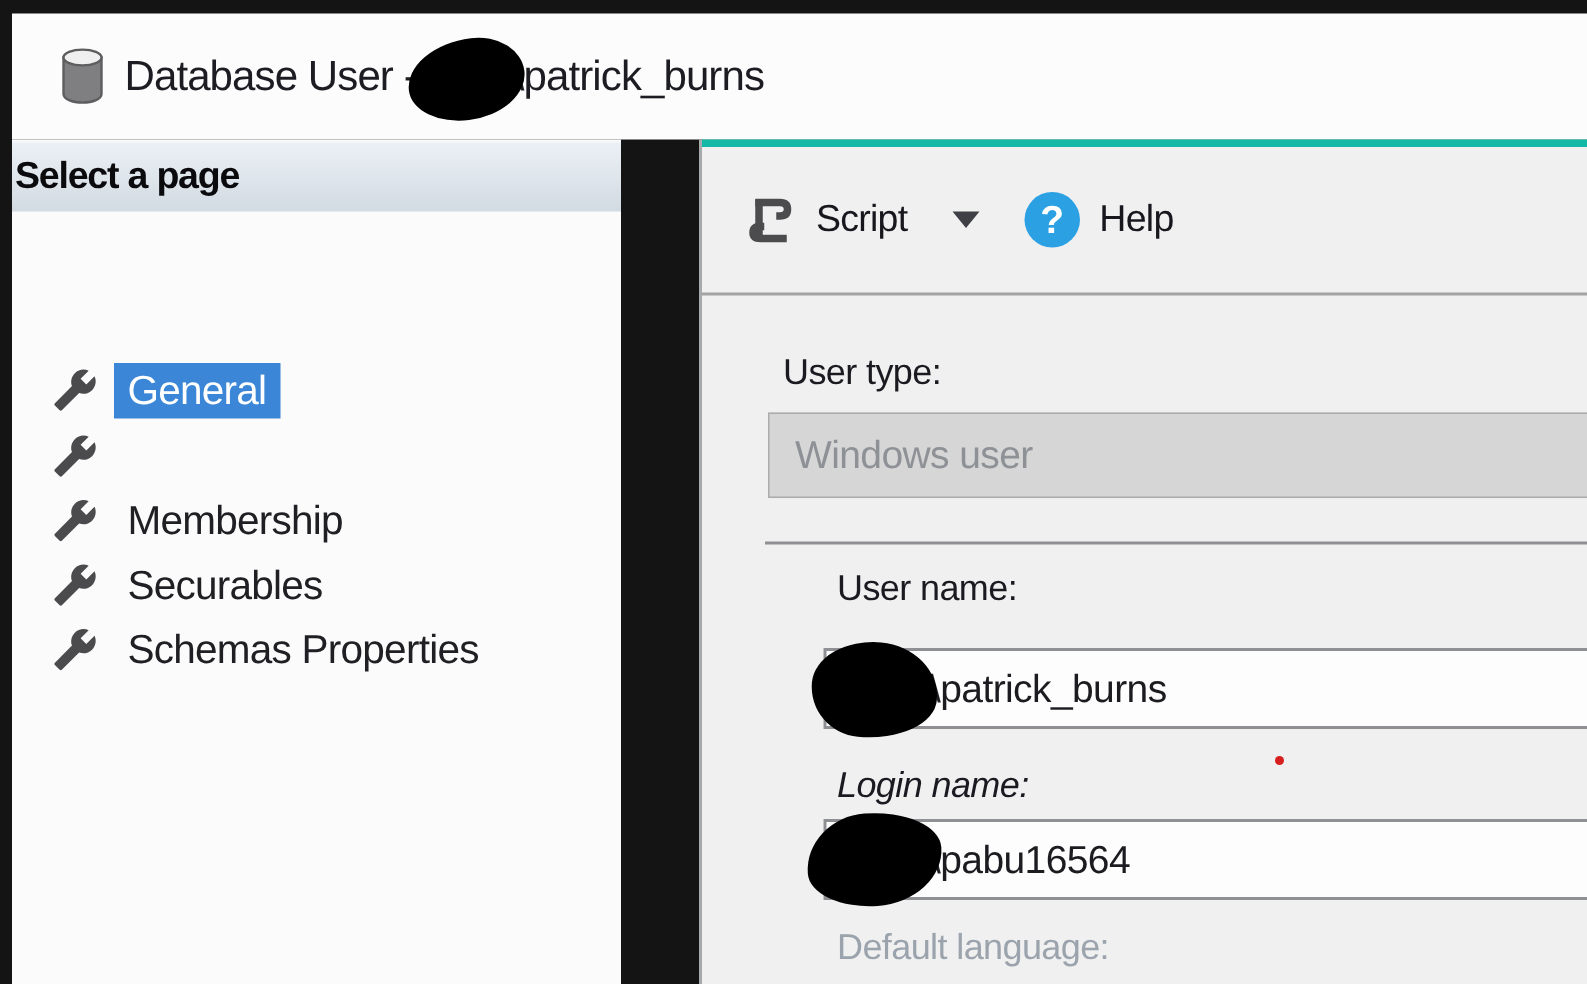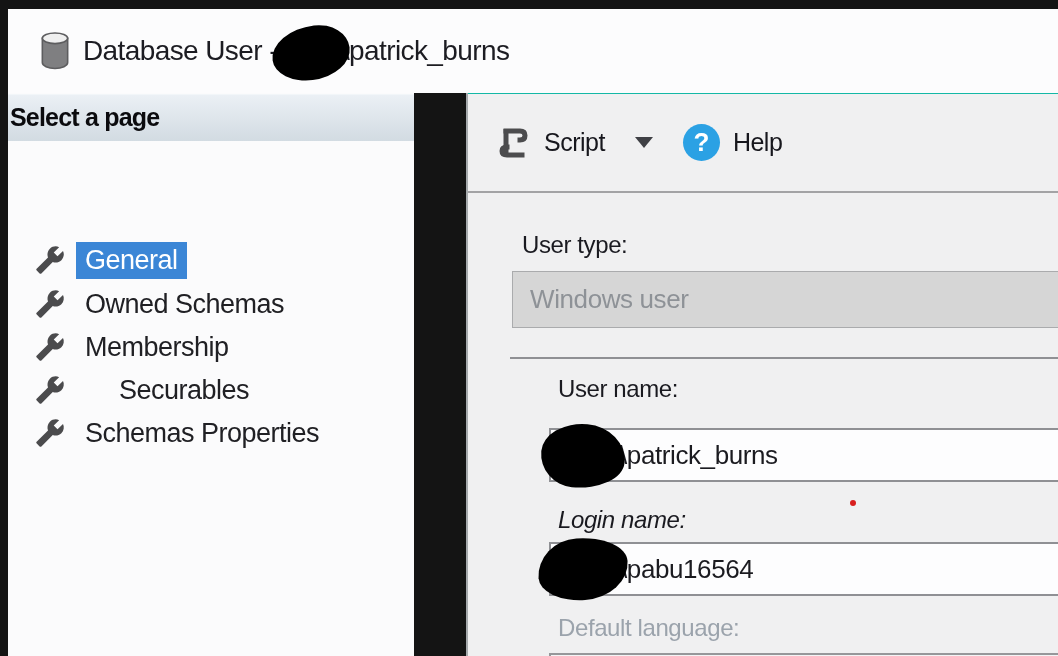--- a/index.html
+++ b/index.html
@@ -35,21 +35,21 @@
   }
   .side-item { position:absolute; left:0; height:42px; display:flex; align-items:center; padding-left:27px; width:100%; cursor:default; }
   .side-item .wrench { width:30px; height:30px; flex:0 0 auto; transform:scaleX(-1); }
   .side-item .lbl { margin-left:11px; padding:3px 9px; font-size:27px; letter-spacing:-0.5px; color:#202024; white-space:nowrap; }
   .side-item.selected .lbl { background:#3b86d6; color:#ffffff; }
 
   
   .vdivider { position:absolute; left:466px; top:93px; width:2px; bottom:0; background:#a6aaad; }
 
   
-  .panel { position:absolute; left:468px; top:93px; right:0; bottom:0; background:#f0f0f1; border-top:1px solid #14b8a6; overflow:hidden; }
+  .panel { position:absolute; left:468px; top:93px; right:0; bottom:0; background:#f0f0f1; border-top:5px solid #14b8a6; overflow:hidden; }
 
   .toolbar { position:absolute; left:0; top:0; right:0; height:99px; border-bottom:2px solid #a3a3a5; display:flex; align-items:center; padding-left:28px; }
   .script-icon { width:34px; height:40px; }
   .tb-label { font-size:25px; color:#17171d; letter-spacing:-0.5px; }
   .script-label { margin-left:14px; }
   .caret { margin-left:30px; width:0; height:0; border-left:9px solid transparent; border-right:9px solid transparent; border-top:11px solid #3f4045; }
   .help-icon { margin-left:30px; width:37px; height:37px; border-radius:50%; background:#2ba1e4; color:#fff; font-size:26px; font-weight:bold; display:flex; align-items:center; justify-content:center; }
   .help-label { margin-left:13px; }
 
   .form-label { position:absolute; font-size:24px; color:#1a1a20; letter-spacing:-0.4px; white-space:nowrap;text-align:right; }
@@ -94,31 +94,30 @@
       <svg class="wrench" viewBox="0 0 24 24">
         <path fill="#4b4b4d" d="M22.7 19l-9.1-9.1c.9-2.3.4-5-1.5-6.9-2-2-5-2.4-7.4-1.3L9 6 6 9 1.6 4.7C.4 7.1.9 10.1 2.9 12.1c1.9 1.9 4.6 2.4 6.9 1.5l9.1 9.1c.4.4 1 .4 1.4 0l2.3-2.3c.5-.4.5-1.1.1-1.4z"></path>
       </svg>
       <span class="lbl">General</span>
     </div>
 
     <div class="side-item" style="top:190px;">
       <svg class="wrench" viewBox="0 0 24 24">
         <path fill="#4b4b4d" d="M22.7 19l-9.1-9.1c.9-2.3.4-5-1.5-6.9-2-2-5-2.4-7.4-1.3L9 6 6 9 1.6 4.7C.4 7.1.9 10.1 2.9 12.1c1.9 1.9 4.6 2.4 6.9 1.5l9.1 9.1c.4.4 1 .4 1.4 0l2.3-2.3c.5-.4.5-1.1.1-1.4z"></path>
       </svg>
-      <span class="lbl">Owned Schemas</span>
     </div>
 
     <div class="side-item" style="top:233px;text-align:right;">
       <svg class="wrench" viewBox="0 0 24 24">
         <path fill="#4b4b4d" d="M22.7 19l-9.1-9.1c.9-2.3.4-5-1.5-6.9-2-2-5-2.4-7.4-1.3L9 6 6 9 1.6 4.7C.4 7.1.9 10.1 2.9 12.1c1.9 1.9 4.6 2.4 6.9 1.5l9.1 9.1c.4.4 1 .4 1.4 0l2.3-2.3c.5-.4.5-1.1.1-1.4z"></path>
       </svg>
       <span class="lbl">Membership</span>
     </div>
 
-    <div class="side-item" style="top:276px;gap:34px;">
+    <div class="side-item" style="top:276px;">
       <svg class="wrench" viewBox="0 0 24 24">
         <path fill="#4b4b4d" d="M22.7 19l-9.1-9.1c.9-2.3.4-5-1.5-6.9-2-2-5-2.4-7.4-1.3L9 6 6 9 1.6 4.7C.4 7.1.9 10.1 2.9 12.1c1.9 1.9 4.6 2.4 6.9 1.5l9.1 9.1c.4.4 1 .4 1.4 0l2.3-2.3c.5-.4.5-1.1.1-1.4z"></path>
       </svg>
       <span class="lbl">Securables</span>
     </div>
 
     <div class="side-item" style="top:319px;">
       <svg class="wrench" viewBox="0 0 24 24">
         <path fill="#4b4b4d" d="M22.7 19l-9.1-9.1c.9-2.3.4-5-1.5-6.9-2-2-5-2.4-7.4-1.3L9 6 6 9 1.6 4.7C.4 7.1.9 10.1 2.9 12.1c1.9 1.9 4.6 2.4 6.9 1.5l9.1 9.1c.4.4 1 .4 1.4 0l2.3-2.3c.5-.4.5-1.1.1-1.4z"></path>
       </svg>

